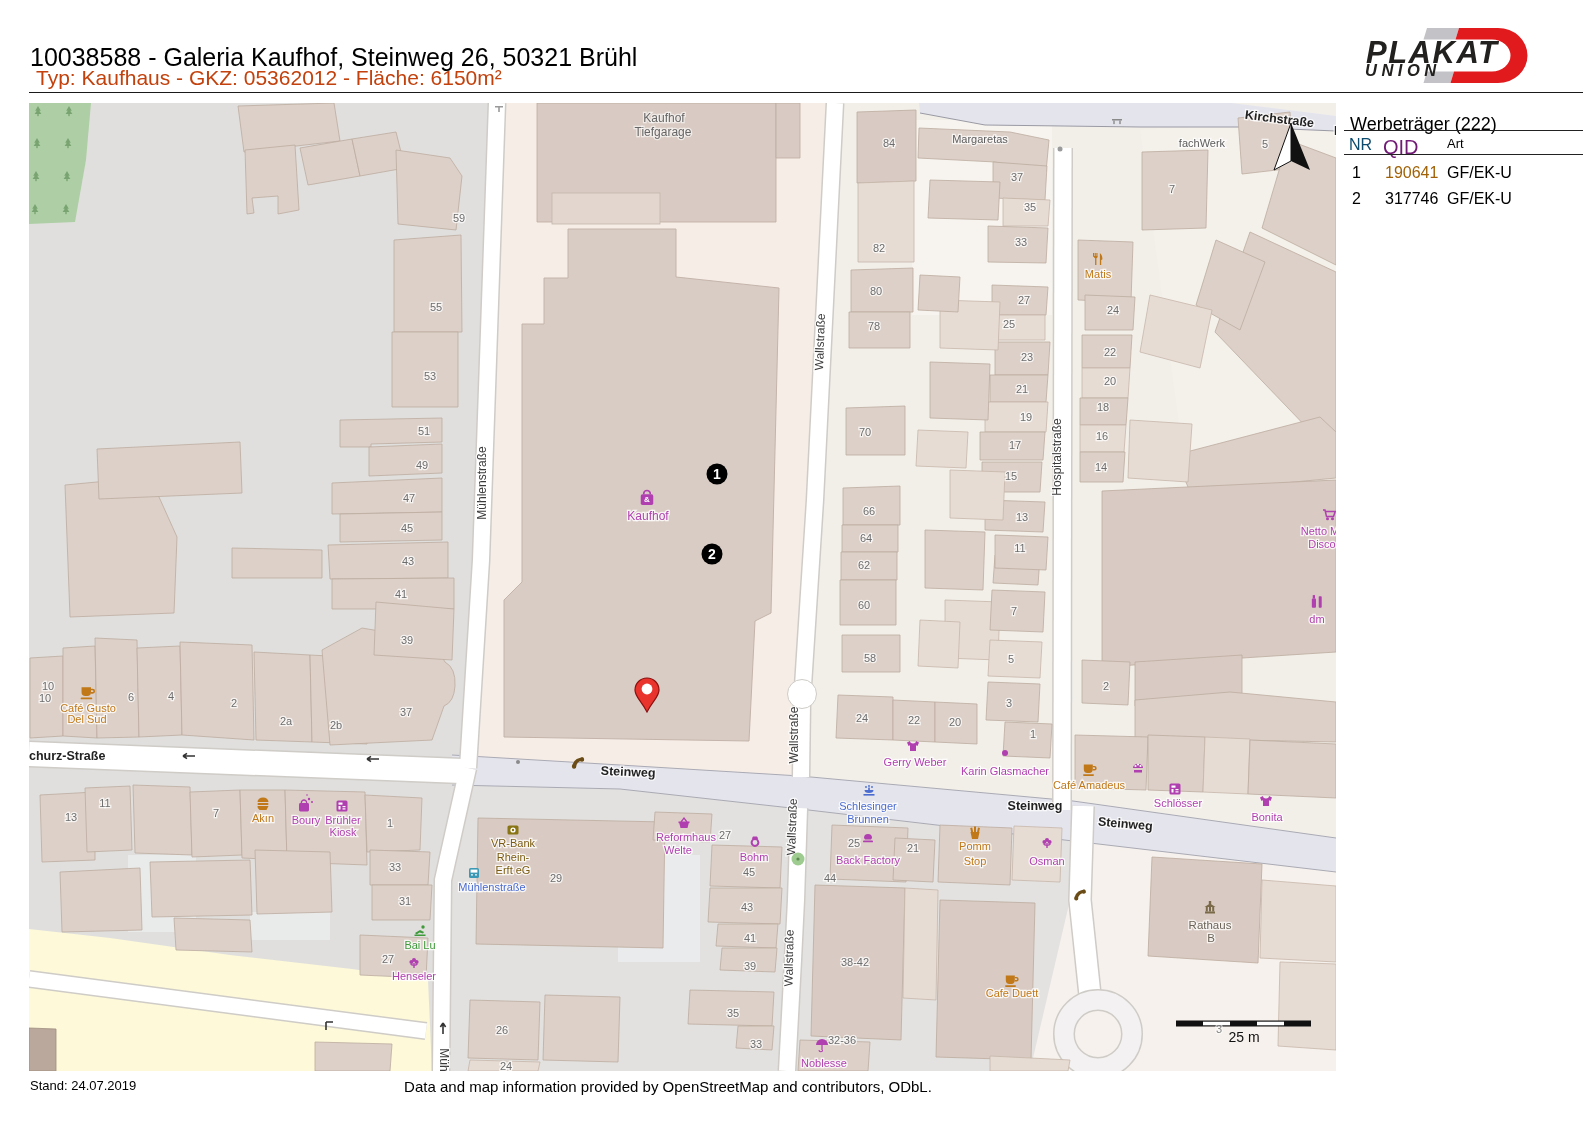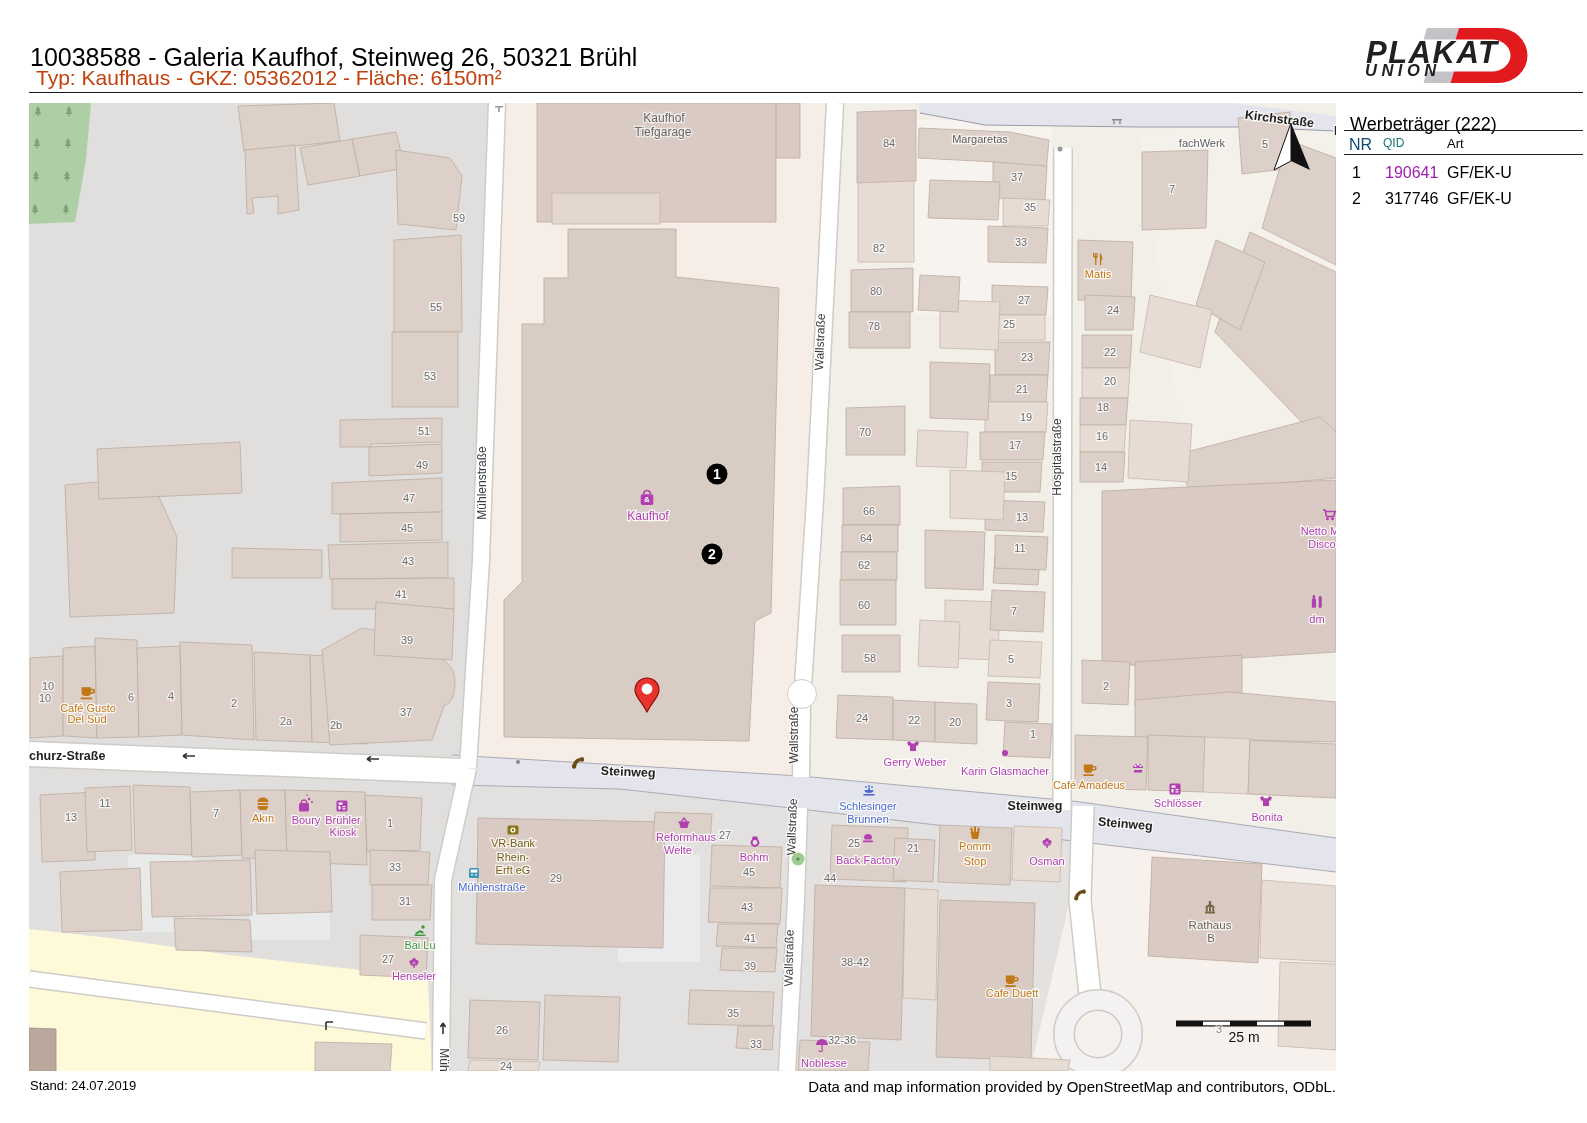--- a/index.html
+++ b/index.html
@@ -28,26 +28,26 @@
 <path d="M1427,28 L1459,28 L1455.5,39.5 L1423.5,39.5 Z" fill="#c3c2c6"></path>
 <path d="M1427,71.5 L1454,71.5 L1450.5,83 L1423.5,83 Z" fill="#c3c2c6"></path>
 <path d="M1459,28 L1498,28 A 29.5 27.5 0 1 1 1498,83 L1450.5,83 L1454,71.5 L1492,71.5 A 18.5 16 0 1 0 1492,39.5 L1455.5,39.5 Z" fill="#e11a1d"></path>
 <text x="1366" y="63" font-size="31" font-weight="bold" font-style="italic" letter-spacing="1.5" fill="#22211f">PLAKAT</text>
 <text x="1365" y="76" font-size="16.5" font-weight="bold" font-style="italic" letter-spacing="4.5" fill="#22211f">UNION</text>
 </svg>
 
 <div class="abs" style="left:1350px;top:114px;font-size:18px;color:#000">Werbeträger (222)</div>
 <div class="abs" style="left:1344px;top:130px;width:239px;border-top:1.4px solid #222"></div>
 <div class="abs" style="left:1349px;top:136px;font-size:16px;color:#0c4a6e">NR</div>
-<div class="abs" style="left:1383px;top:136px;font-size:12px;color:#0f766e">QID</div>
+<div class="abs" style="left:1383px;top:136px;font-size:20px;color:#701a75">QID</div>
 <div class="abs" style="left:1447px;top:136px;font-size:13px;color:#000">Art</div>
 <div class="abs" style="left:1604px;top:136px;font-size:15px;color:#000">HR</div>
 <div class="abs" style="left:1344px;top:154px;width:239px;border-top:1.4px solid #222"></div>
 <div class="abs" style="left:1352px;top:164px;font-size:16px;color:#000">1</div>
-<div class="abs" style="left:1385px;top:164px;font-size:16px;color:#a21caf">190641</div>
+<div class="abs" style="left:1385px;top:164px;font-size:16px;color:#a16207">190641</div>
 <div class="abs" style="left:1447px;top:164px;font-size:16px;color:#000">GF/EK-U</div>
 <div class="abs" style="left:1352px;top:190px;font-size:16px;color:#000">2</div>
 <div class="abs" style="left:1385px;top:190px;font-size:16px;color:#000">317746</div>
 <div class="abs" style="left:1447px;top:190px;font-size:16px;color:#000">GF/EK-U</div>
 
 <svg class="abs" style="left:29px;top:103px" width="1307" height="968" viewBox="29 103 1307 968">
 <rect x="29" y="103" width="1307" height="968" fill="#f2efe9"></rect>
 
 <polygon points="29,103 506,103 473,770 29,748" fill="#e0dfdd"></polygon>
 <polygon points="29,742 478,762 462,1071 29,1071" fill="#e0dfdd"></polygon>
@@ -593,13 +593,13 @@
 <circle cx="717" cy="474" r="10.5" fill="#000"></circle>
 <text x="717" y="479" text-anchor="middle" font-size="14" font-weight="bold" fill="#fff">1</text>
 <circle cx="712" cy="554" r="10.5" fill="#000"></circle>
 <text x="712" y="559" text-anchor="middle" font-size="14" font-weight="bold" fill="#fff">2</text>
 
 <path d="M647,712 C641,700 635,697 635,690 a12,12 0 1 1 24,0 c0,7 -6,10 -12,22 Z" fill="#e8342c" stroke="#8c0f0f" stroke-width="1.2"></path>
 <circle cx="647" cy="689" r="5.4" fill="#fff"></circle>
 </svg>
 
 <div class="abs" style="left:30px;top:1078px;font-size:13px;color:#000">Stand: 24.07.2019</div>
-<div class="abs" style="left:0px;top:1078px;width:1336px;text-align:right;font-size:15px;color:#000">Data and map information provided by OpenStreetMap and contributors, ODbL.</div>
+<div class="abs" style="left:0px;top:1078px;width:1336px;text-align:center;font-size:15px;color:#000">Data and map information provided by OpenStreetMap and contributors, ODbL.</div>
 
 </body></html>

